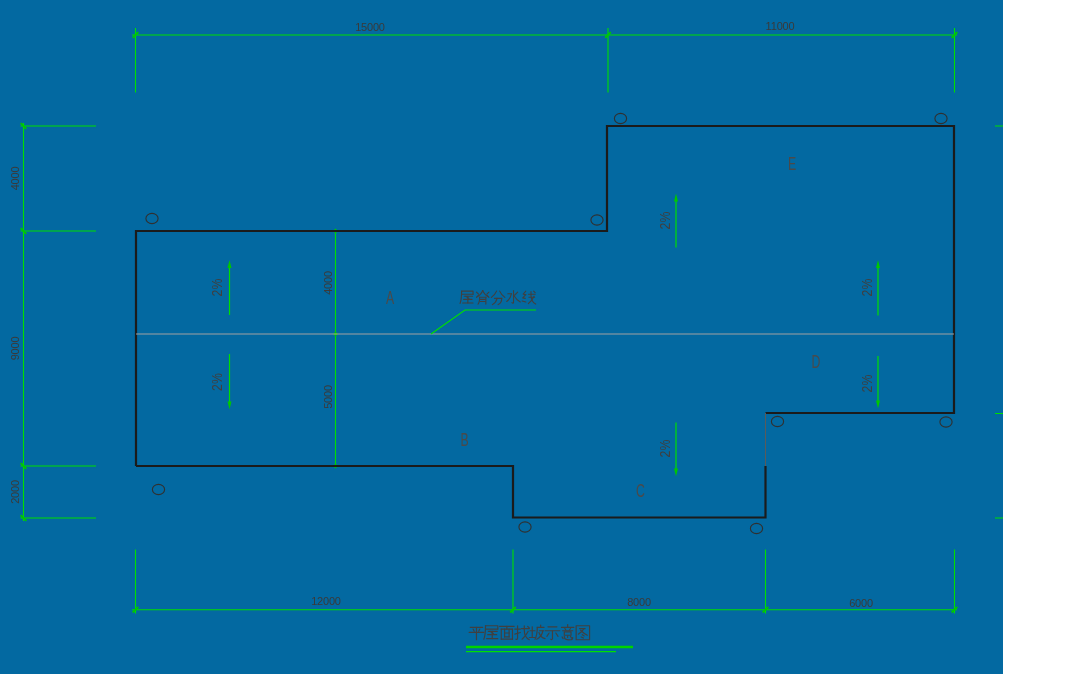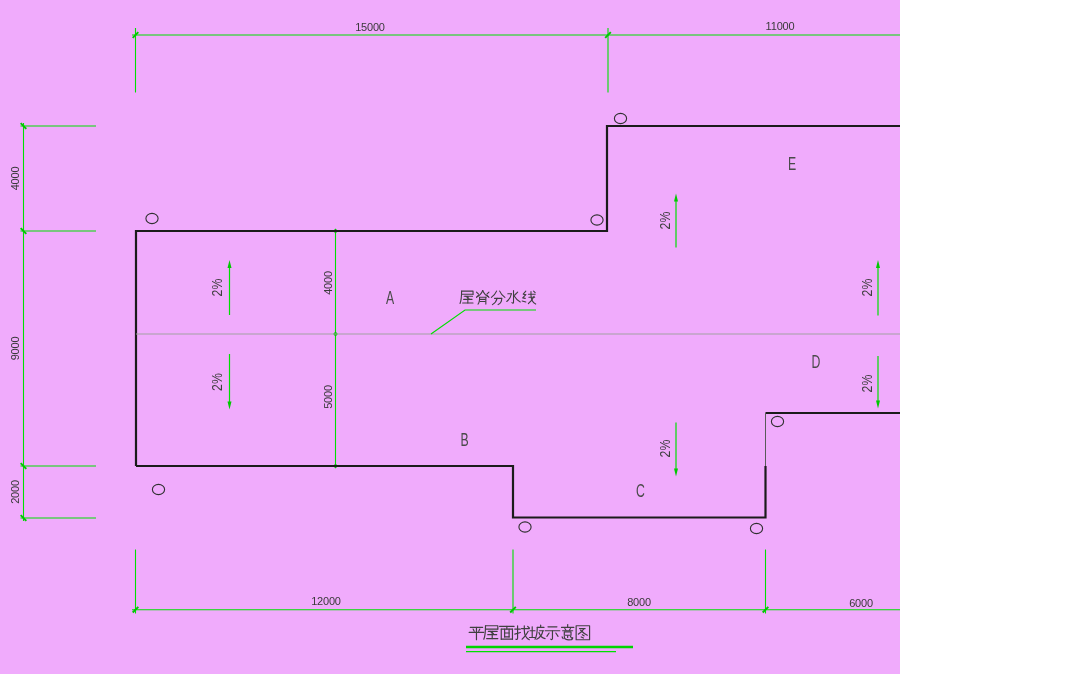--- a/index.html
+++ b/index.html
@@ -1,15 +1,15 @@
 <!DOCTYPE html>
 <html><head><meta charset="utf-8">
 <style>
 html,body{margin:0;padding:0;background:#ffffff;}
-#page{position:relative;width:900px;height:674px;background:#f0abfc;overflow:hidden;}
+#page{position:relative;width:1003px;height:674px;background:#0369a1;overflow:hidden;}
 svg{position:absolute;left:0;top:0;}
 text{font-family:"Liberation Sans",sans-serif;}
 </style></head>
 <body>
 <div id="page">
 <svg width="1080" height="674" viewBox="0 0 1080 674">
 <defs>
         <g id="ping" fill="none" stroke="#404040" stroke-width="2.1" stroke-linecap="round" stroke-linejoin="round">
           <path d="M5,7 H27"></path>
           <path d="M3,16 H29"></path>

